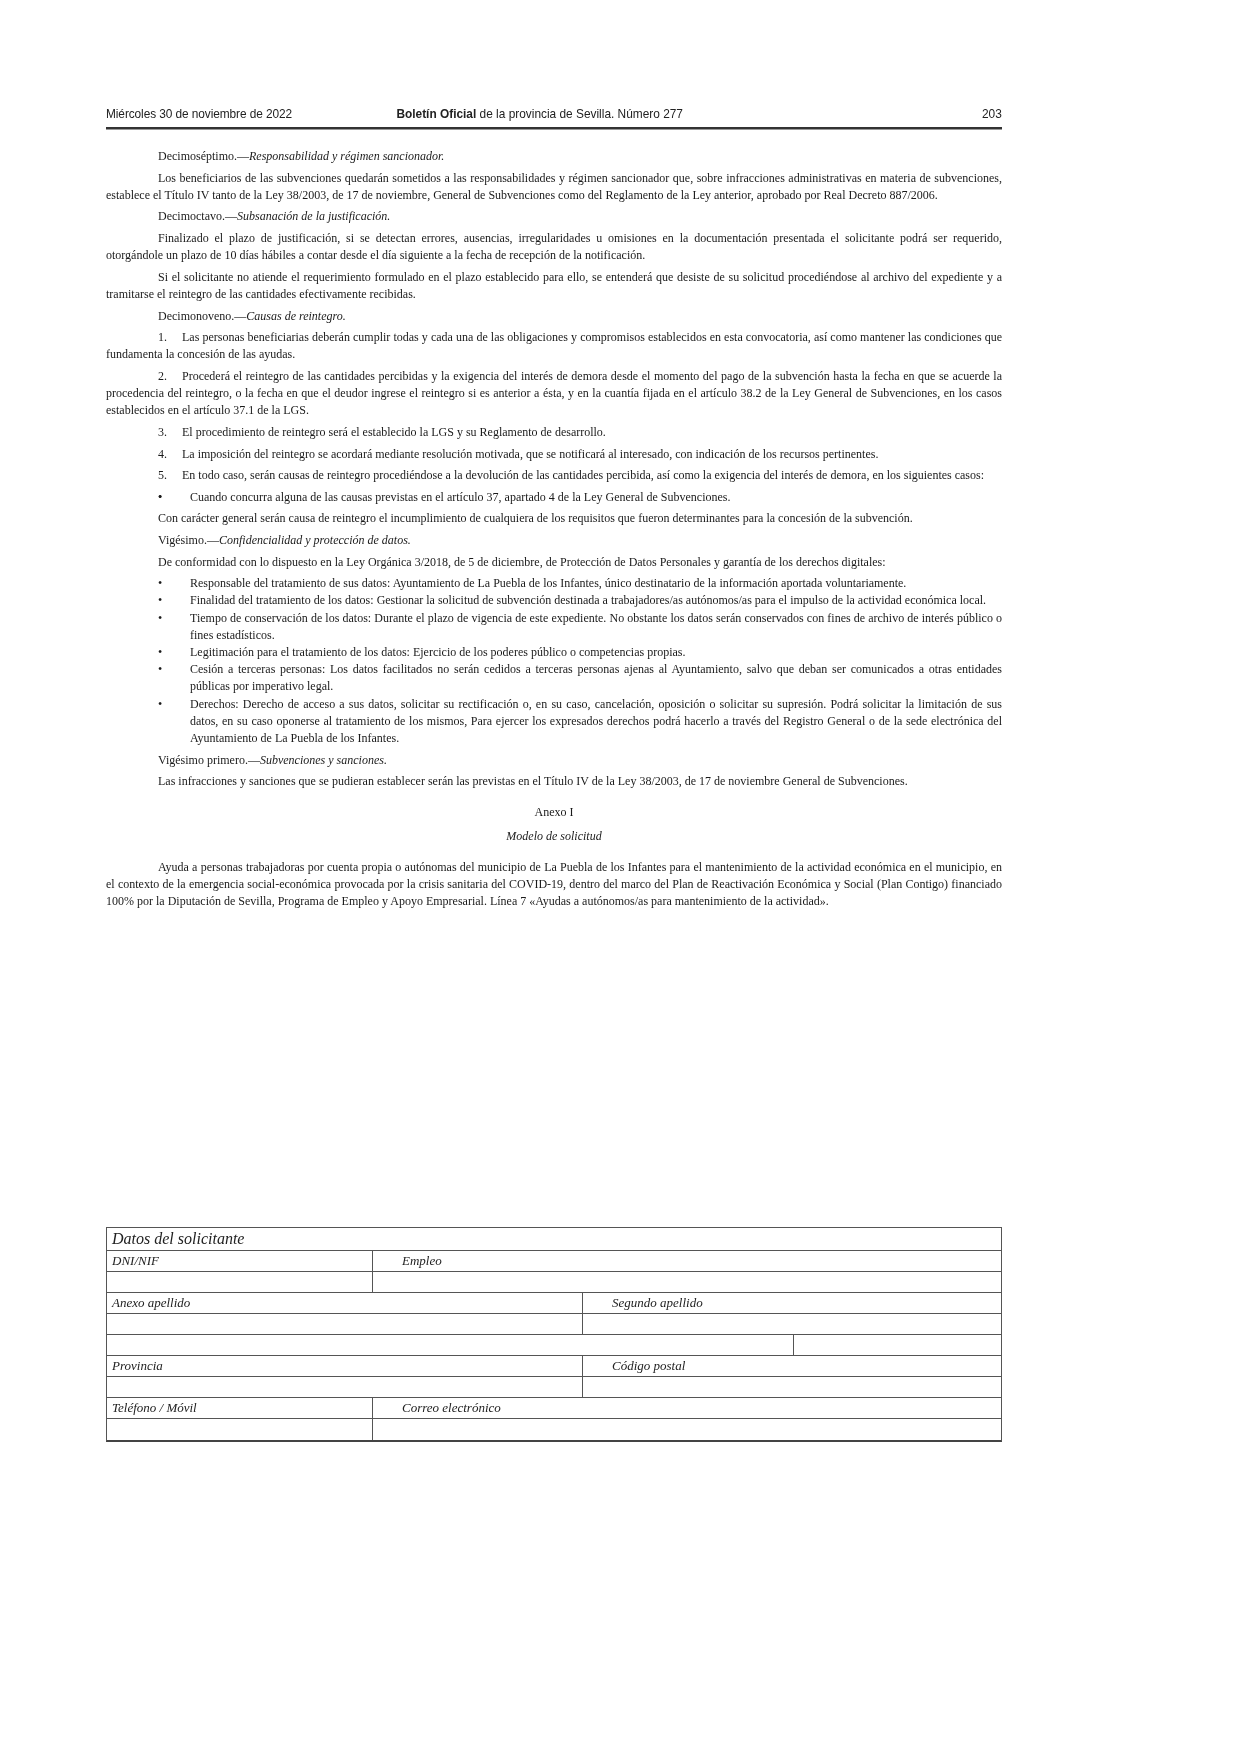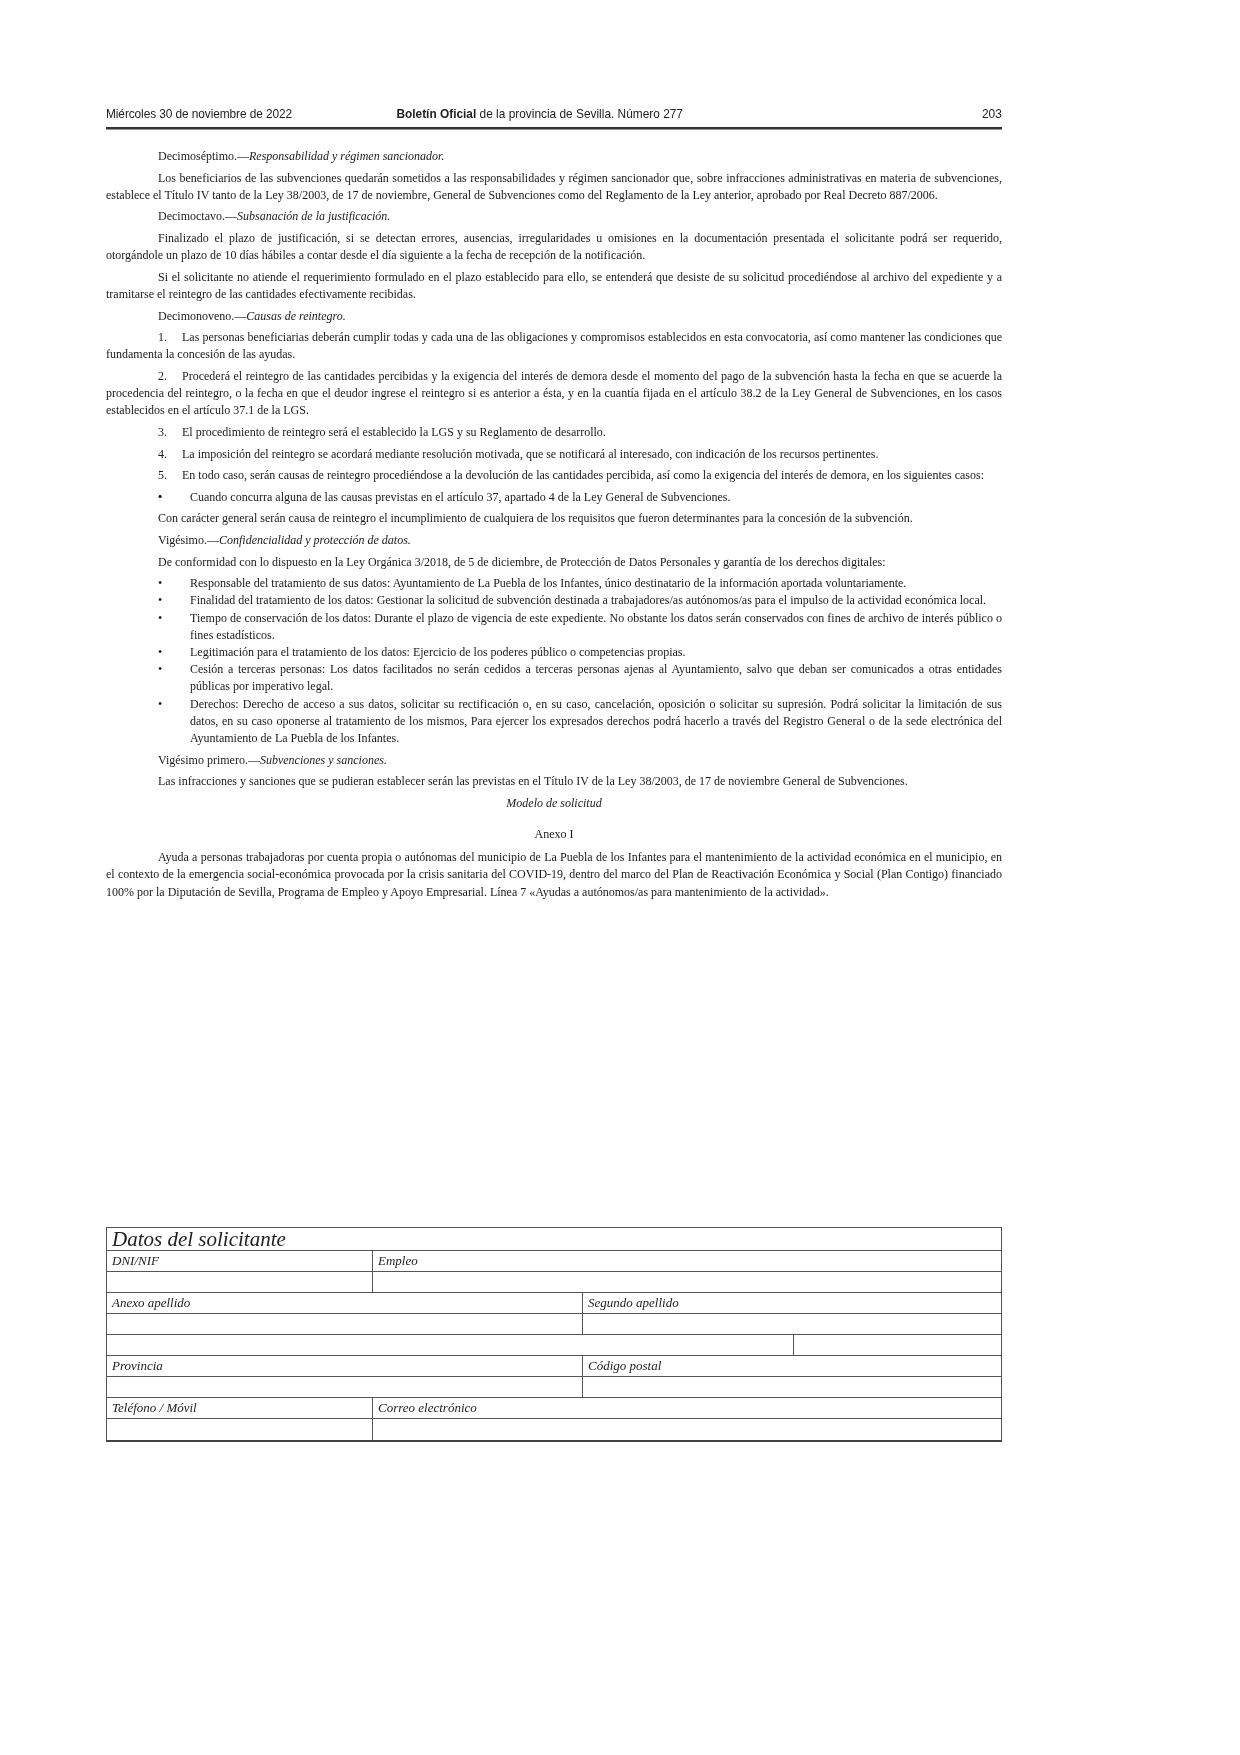--- a/index.html
+++ b/index.html
@@ -112,32 +112,32 @@
       font-style: italic;
       color: #222;
     }
     .form .row {
       display: flex;
       border-bottom: 1px solid #555;
       box-sizing: border-box;
     }
     .form .row:last-child { border-bottom: none; }
     .form .row.title { height: 23px; }
-    .form .row.label { height: 21px; }
+    .form .row.label { height: 21px; gap: 24px; }
     .form .row.empty { height: 21px; }
     .form .cell {
       box-sizing: border-box;
       padding: 0 5px;
       border-right: 1px solid #555;
       overflow: hidden;
       white-space: nowrap;
     }
     .form .cell:last-child { border-right: none; }
     .form .title .cell {
-      font-size: 21px;
+      font-size: 16px;
       line-height: 22px;
     }
     .form .label .cell {
       font-size: 13px;
       line-height: 20px;
     }
     .form input.field {
       width: 100%;
       height: 100%;
       border: none;
@@ -193,22 +193,22 @@
     <li><span class="bullet">•</span><span>Finalidad del tratamiento de los datos: Gestionar la solicitud de subvención destinada a trabajadores/as autónomos/as para el impulso de la actividad económica local.</span></li>
     <li><span class="bullet">•</span><span>Tiempo de conservación de los datos: Durante el plazo de vigencia de este expediente. No obstante los datos serán conservados con fines de archivo de interés público o fines estadísticos.</span></li>
     <li><span class="bullet">•</span><span>Legitimación para el tratamiento de los datos: Ejercicio de los poderes público o competencias propias.</span></li>
     <li><span class="bullet">•</span><span>Cesión a terceras personas: Los datos facilitados no serán cedidos a terceras personas ajenas al Ayuntamiento, salvo que deban ser comunicados a otras entidades públicas por imperativo legal.</span></li>
     <li><span class="bullet">•</span><span>Derechos: Derecho de acceso a sus datos, solicitar su rectificación o, en su caso, cancelación, oposición o solicitar su supresión. Podrá solicitar la limitación de sus datos, en su caso oponerse al tratamiento de los mismos, Para ejercer los expresados derechos podrá hacerlo a través del Registro General o de la sede electrónica del Ayuntamiento de La Puebla de los Infantes.</span></li>
   </ul>
 
   <p class="heading"><span>Vigésimo primero.—</span><em>Subvenciones y sanciones.</em></p>
   <p>Las infracciones y sanciones que se pudieran establecer serán las previstas en el Título IV de la Ley 38/2003, de 17 de noviembre General de Subvenciones.</p>
 
+  <p class="center annex-title">Anexo I</p>
   <p class="center annex-sub"><em>Modelo de solicitud</em></p>
-  <p class="center annex-title">Anexo I</p>
   <p>Ayuda a personas trabajadoras por cuenta propia o autónomas del municipio de La Puebla de los Infantes para el mantenimiento de la actividad económica en el municipio, en el contexto de la emergencia social-económica provocada por la crisis sanitaria del COVID-19, dentro del marco del Plan de Reactivación Económica y Social (Plan Contigo) financiado 100% por la Diputación de Sevilla, Programa de Empleo y Apoyo Empresarial. Línea 7 «Ayudas a autónomos/as para mantenimiento de la actividad».</p>
 </div>
 
 <div class="form">
   <div class="row title">
     <div class="cell flex-1">Datos del solicitante</div>
   </div>
 
   <div class="row label">
     <div class="cell w-266">DNI/NIF</div>

